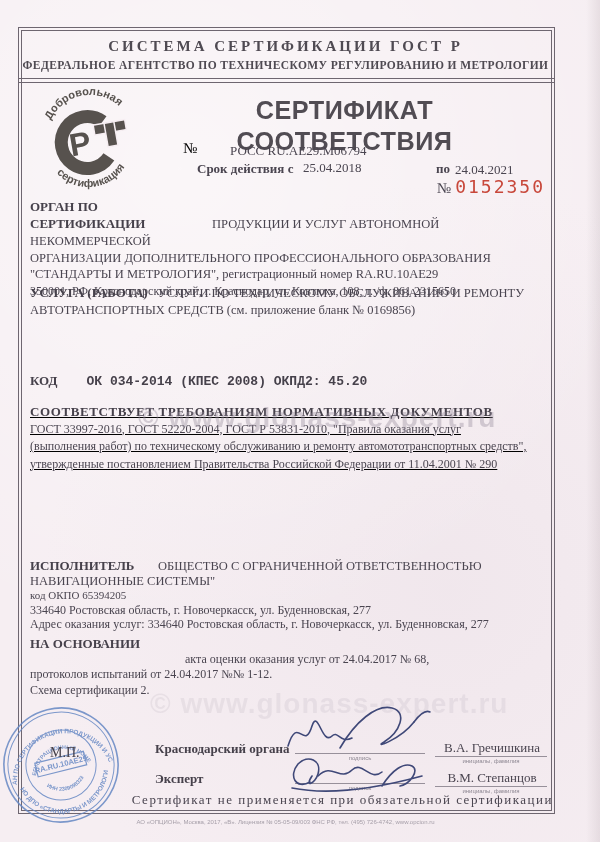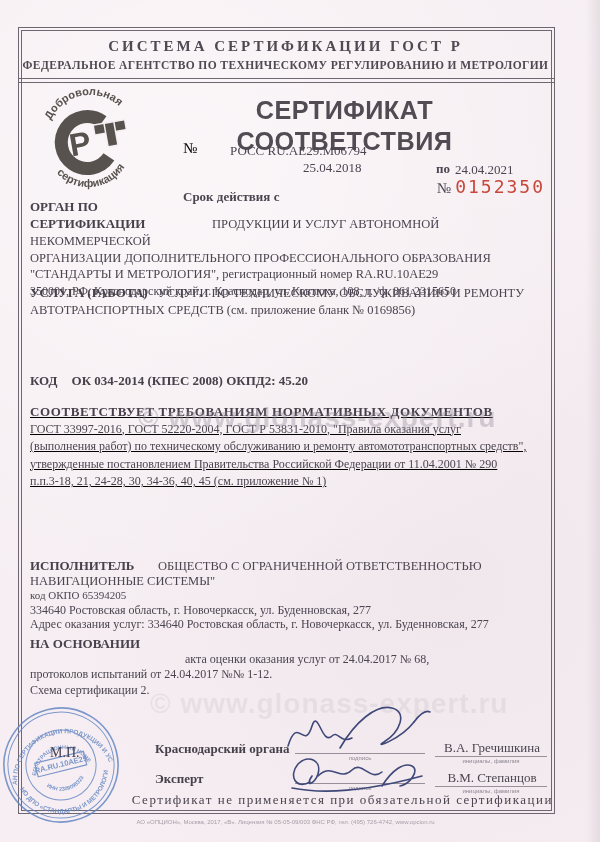--- a/index.html
+++ b/index.html
@@ -68,21 +68,21 @@
         </text>
       </g>
     </svg>
   </div>
 
   <div class="abs title">СЕРТИФИКАТ СООТВЕТСТВИЯ</div>
 
   <div class="abs" style="left:183px;top:140px;font-size:15px;" class2="c-dark">№</div>
   <div class="abs val" style="left:230px;top:143px;">РОСС RU.AE29.M06794</div>
 
-  <div class="abs lbl" style="left:183px;top:161px;margin-top:28px;">Срок действия  с</div>
+  <div class="abs lbl" style="left:197px;top:161px;">Срок действия  с</div>
   <div class="abs val" style="left:303px;top:160px;">25.04.2018</div>
   <div class="abs lbl" style="left:428px;top:161px;margin-left:8px;">по</div>
   <div class="abs val" style="left:455px;top:162px;">24.04.2021</div>
 
   <div class="abs" style="left:300px;top:176px;width:245px;text-align:right;">
     <span style="font-size:15px;" class="c-dark">№</span>
     <span class="serial">0152350</span>
   </div>
 
   <div class="abs lh" style="left:30px;top:199px;width:515px;">
@@ -92,29 +92,28 @@
     <div class="tN">350001, РФ, Краснодарский край, г. Краснодар, ул. Ковтюха, 108, т. /ф. 861 2315650</div>
   </div>
 
   <div class="abs lh" style="left:30px;top:284px;width:515px;">
     <div><span class="sec-h" style="display:inline-block;width:128px;">УСЛУГА (РАБОТА)</span><span class="tUp">УСЛУГИ ПО ТЕХНИЧЕСКОМУ ОБСЛУЖИВАНИЮ И РЕМОНТУ</span></div>
     <div class="tUp">АВТОТРАНСПОРТНЫХ СРЕДСТВ (см. приложение бланк № 0169856)</div>
   </div>
 
   <div class="abs" style="left:30px;top:371px;">
     <span class="sec-h">КОД</span>
-    <span class="sec-h" style="margin-left:10px;">ОК 034-2014  (КПЕС 2008) ОКПД2:  45.20</span>
+    <span class="sec-h" style="margin-left:25px;font-family:Liberation Mono, monospace;">ОК 034-2014  (КПЕС 2008) ОКПД2:  45.20</span>
   </div>
 
   <div class="abs" style="left:30px;top:403px;width:515px;line-height:17.5px;text-decoration:underline;">
     <div class="sec-h" style="letter-spacing:.6px;">СООТВЕТСТВУЕТ ТРЕБОВАНИЯМ НОРМАТИВНЫХ ДОКУМЕНТОВ</div>
     <div class="tN">ГОСТ 33997-2016, ГОСТ 52220-2004, ГОСТ Р 53831-2010, "Правила оказания услуг</div>
     <div class="tN">(выполнения работ) по техническому обслуживанию и ремонту автомототранспортных средств",</div>
     <div class="tN">утвержденные постановлением  Правительства Российской Федерации от 11.04.2001 № 290</div>
-    <div class="tN">п.п.3-18, 21, 24-28, 30, 34-36, 40, 45 (см. приложение № 1)</div>
   </div>
 
   <div class="wm" style="left:138px;top:402px;">© www.glonass-expert.ru</div>
   <div class="wm" style="left:150px;top:688px;opacity:.35;">© www.glonass-expert.ru</div>
 
   <div class="abs" style="left:30px;top:558px;width:515px;line-height:14.5px;">
     <div><span class="sec-h" style="display:inline-block;width:128px;">ИСПОЛНИТЕЛЬ</span><span class="tUp">ОБЩЕСТВО С ОГРАНИЧЕННОЙ ОТВЕТСТВЕННОСТЬЮ</span></div>
     <div class="tUp">НАВИГАЦИОННЫЕ  СИСТЕМЫ"</div>
     <div class="tS">код ОКПО 65394205</div>
     <div class="tN">334640 Ростовская область, г. Новочеркасск, ул. Буденновская, 277</div>

